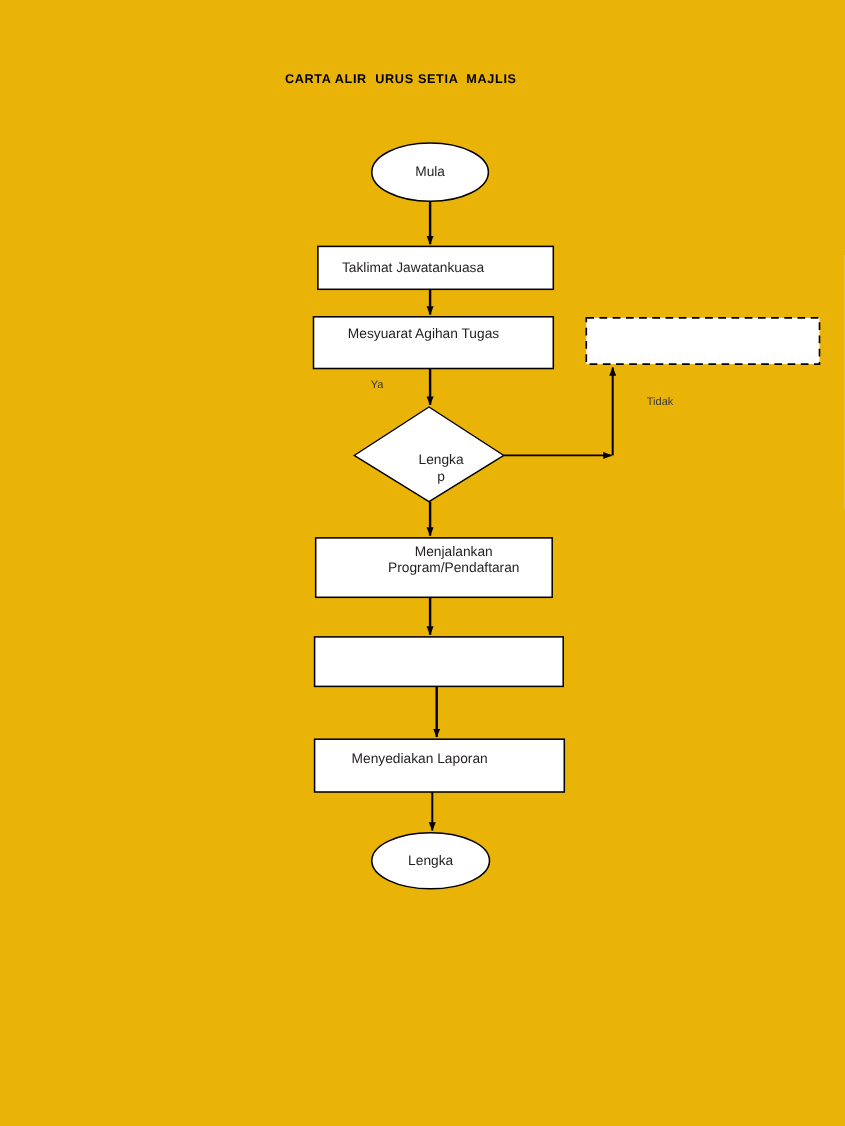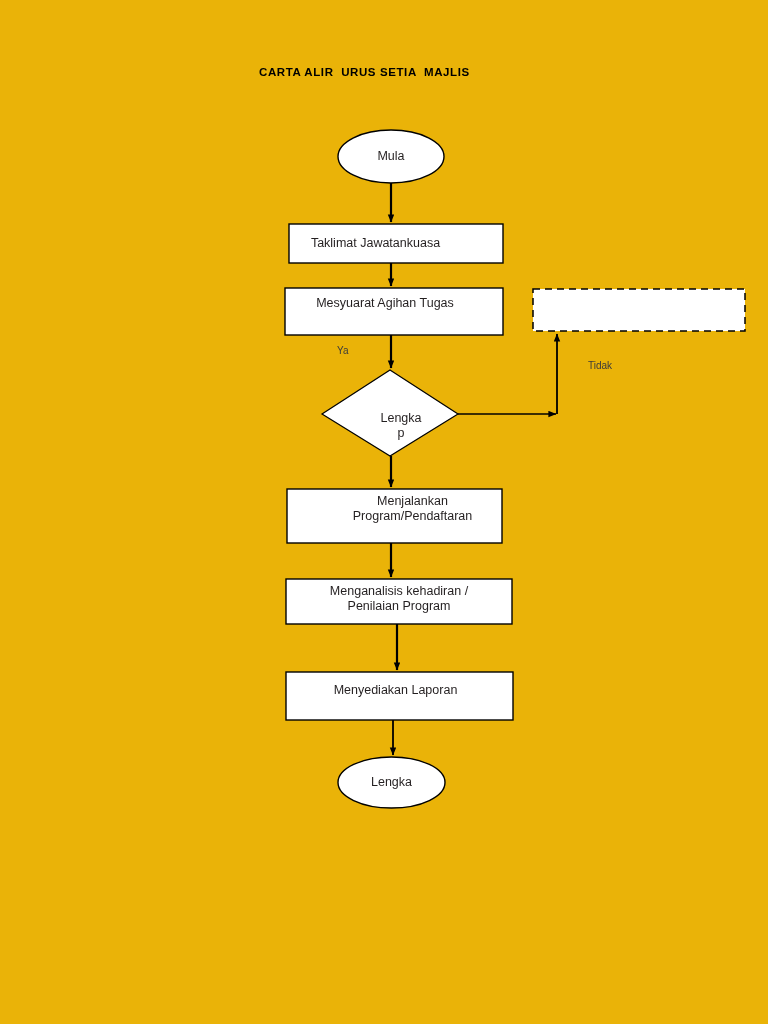--- a/index.html
+++ b/index.html
@@ -129,24 +129,22 @@
   <div class="node-label" style="left:289px; top:236px; width:173px;">Taklimat Jawatankuasa</div>
 
   <div class="node-label" style="left:276px; top:296px; width:218px;">Mesyuarat Agihan Tugas</div>
 
   <div class="diamond-label" style="left:366px; top:411px; width:70px;">Lengka
 p</div>
 
   <div class="node-label" style="left:287px; top:494px; width:215px;margin-left:18px;">Menjalankan
 Program/Pendaftaran</div>
 
-  <div class="node-label" style="left:286px; top:584px; width:226px;">Menganalisis kehadiran  /
-Penilaian Program</div>
 
-  <div class="node-label" style="left:286px; top:683px; width:219px;">Menyediakan  Laporan</div>
+  <div class="node-label" style="left:272px; top:683px; width:219px;">Menyediakan  Laporan</div>
 
   <div class="node-label" style="left:338px; top:775px; width:107px;">Lengka</div>
 
 
   <div class="edge-label" style="left:337px; top:345px;">Ya</div>
 
   <div class="edge-label" style="left:588px; top:360px;">Tidak</div>
 
 </div>
 

